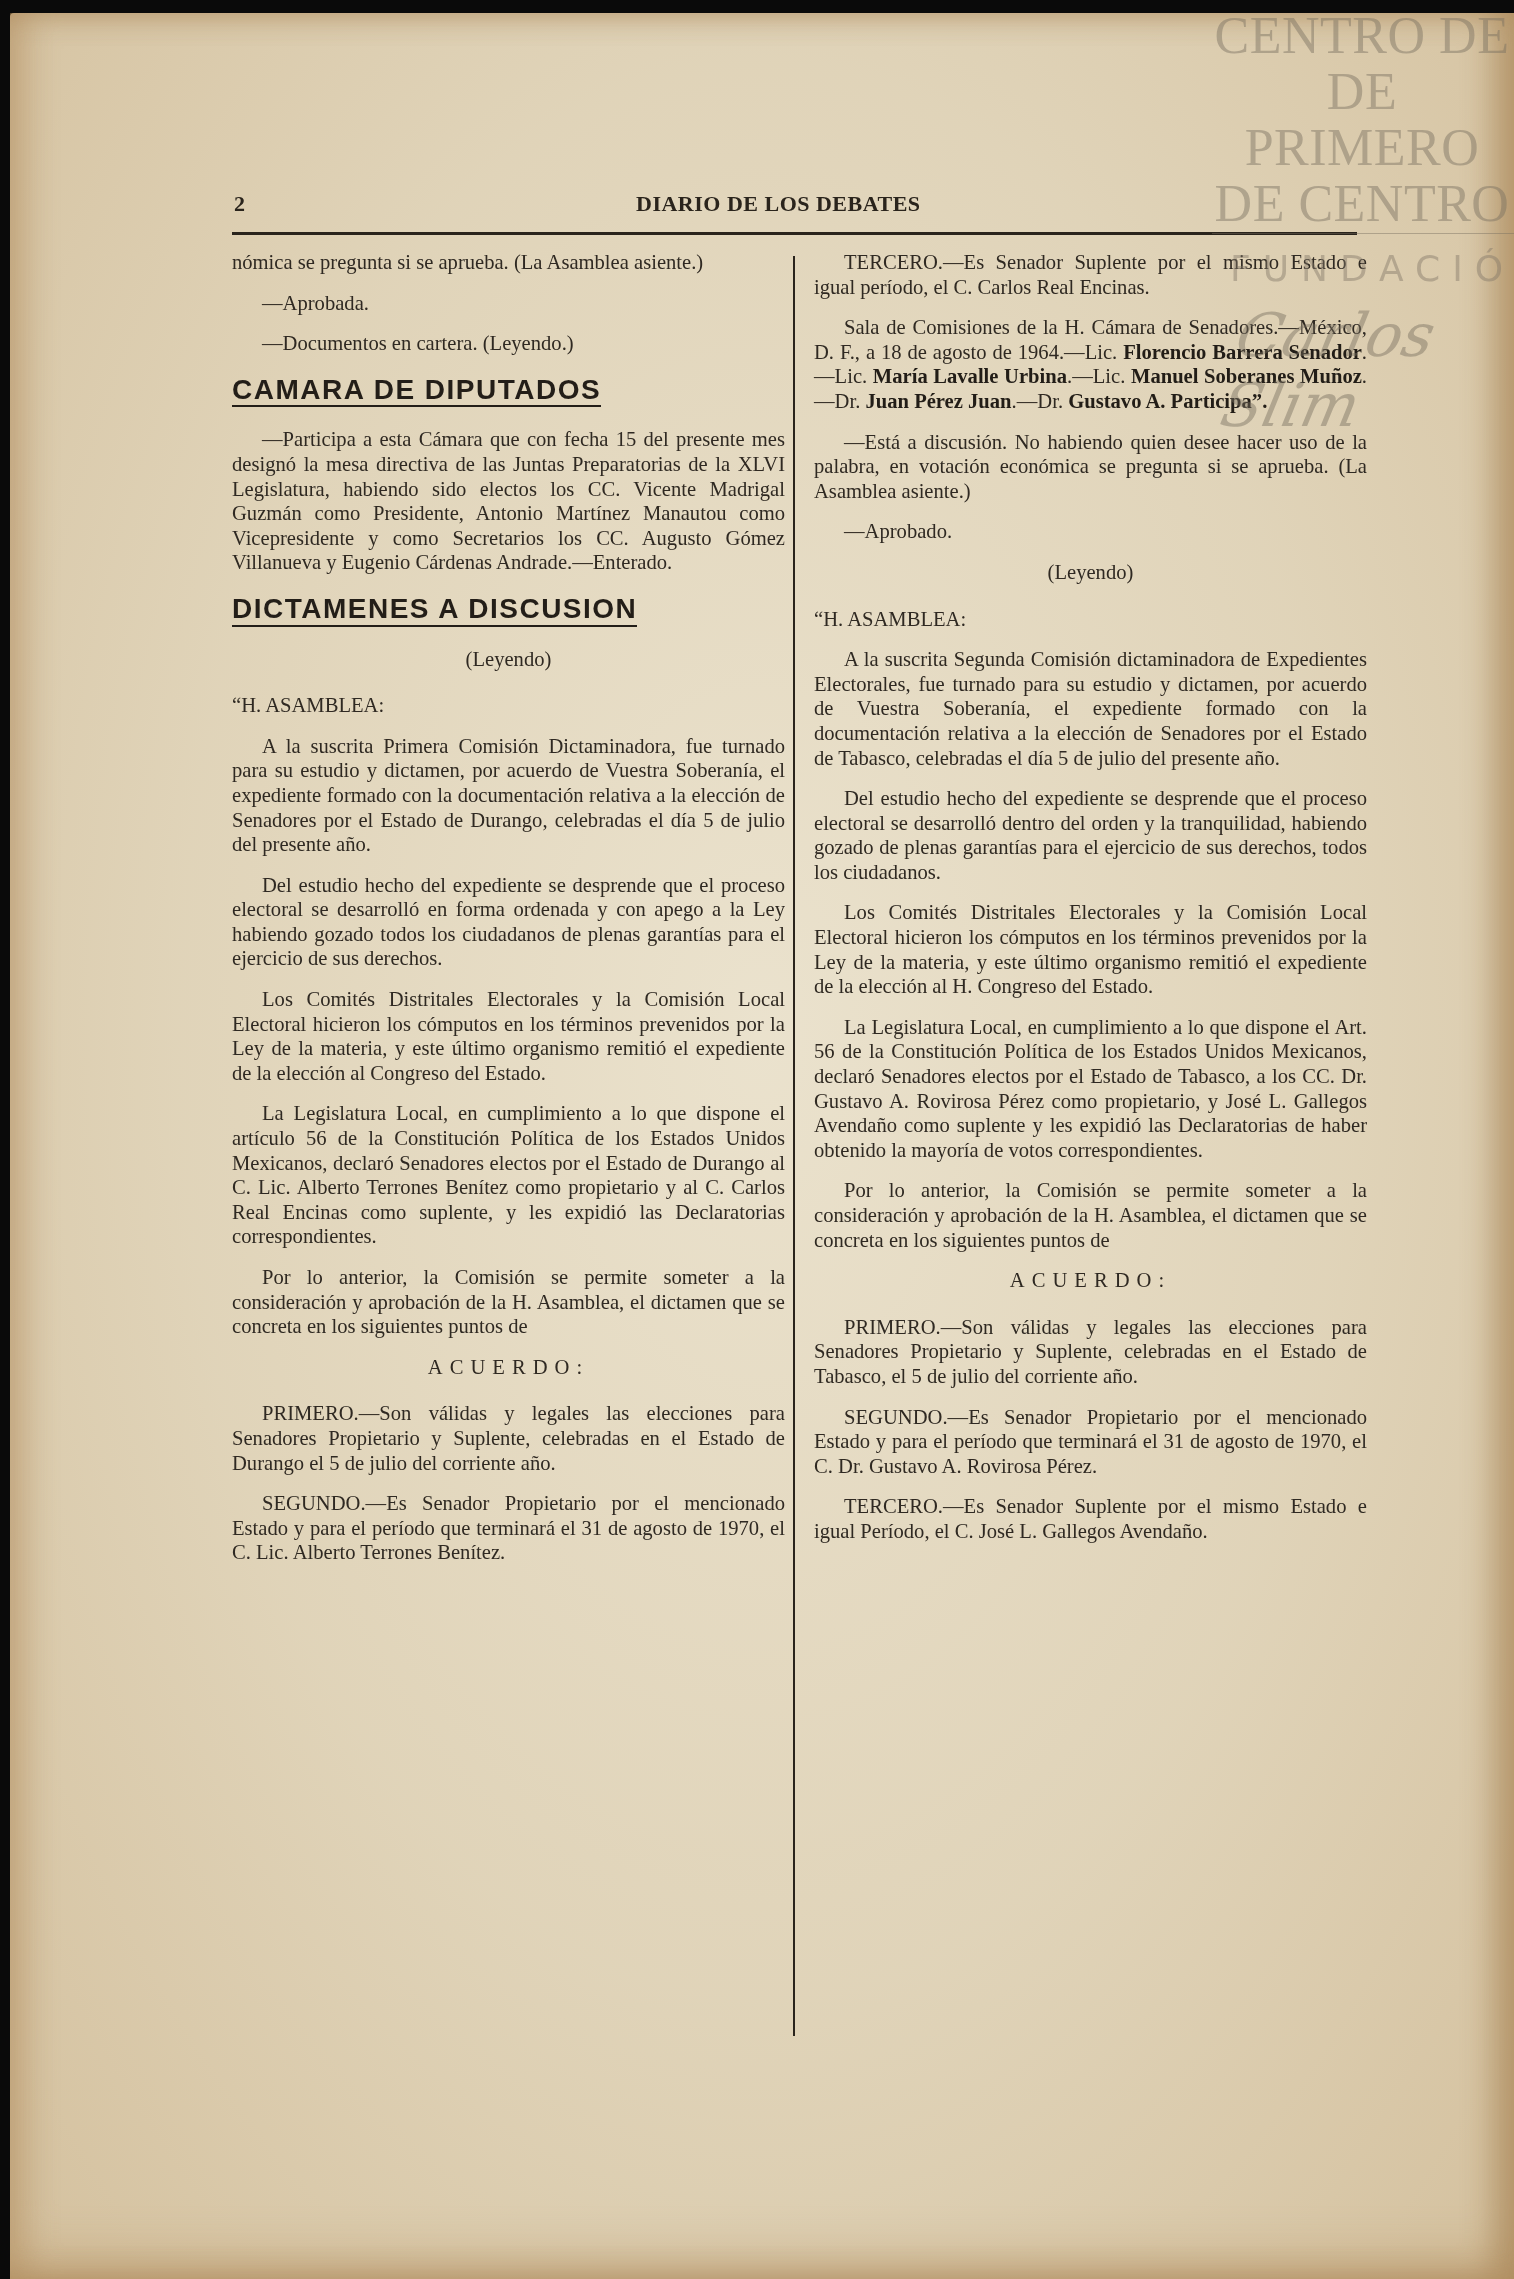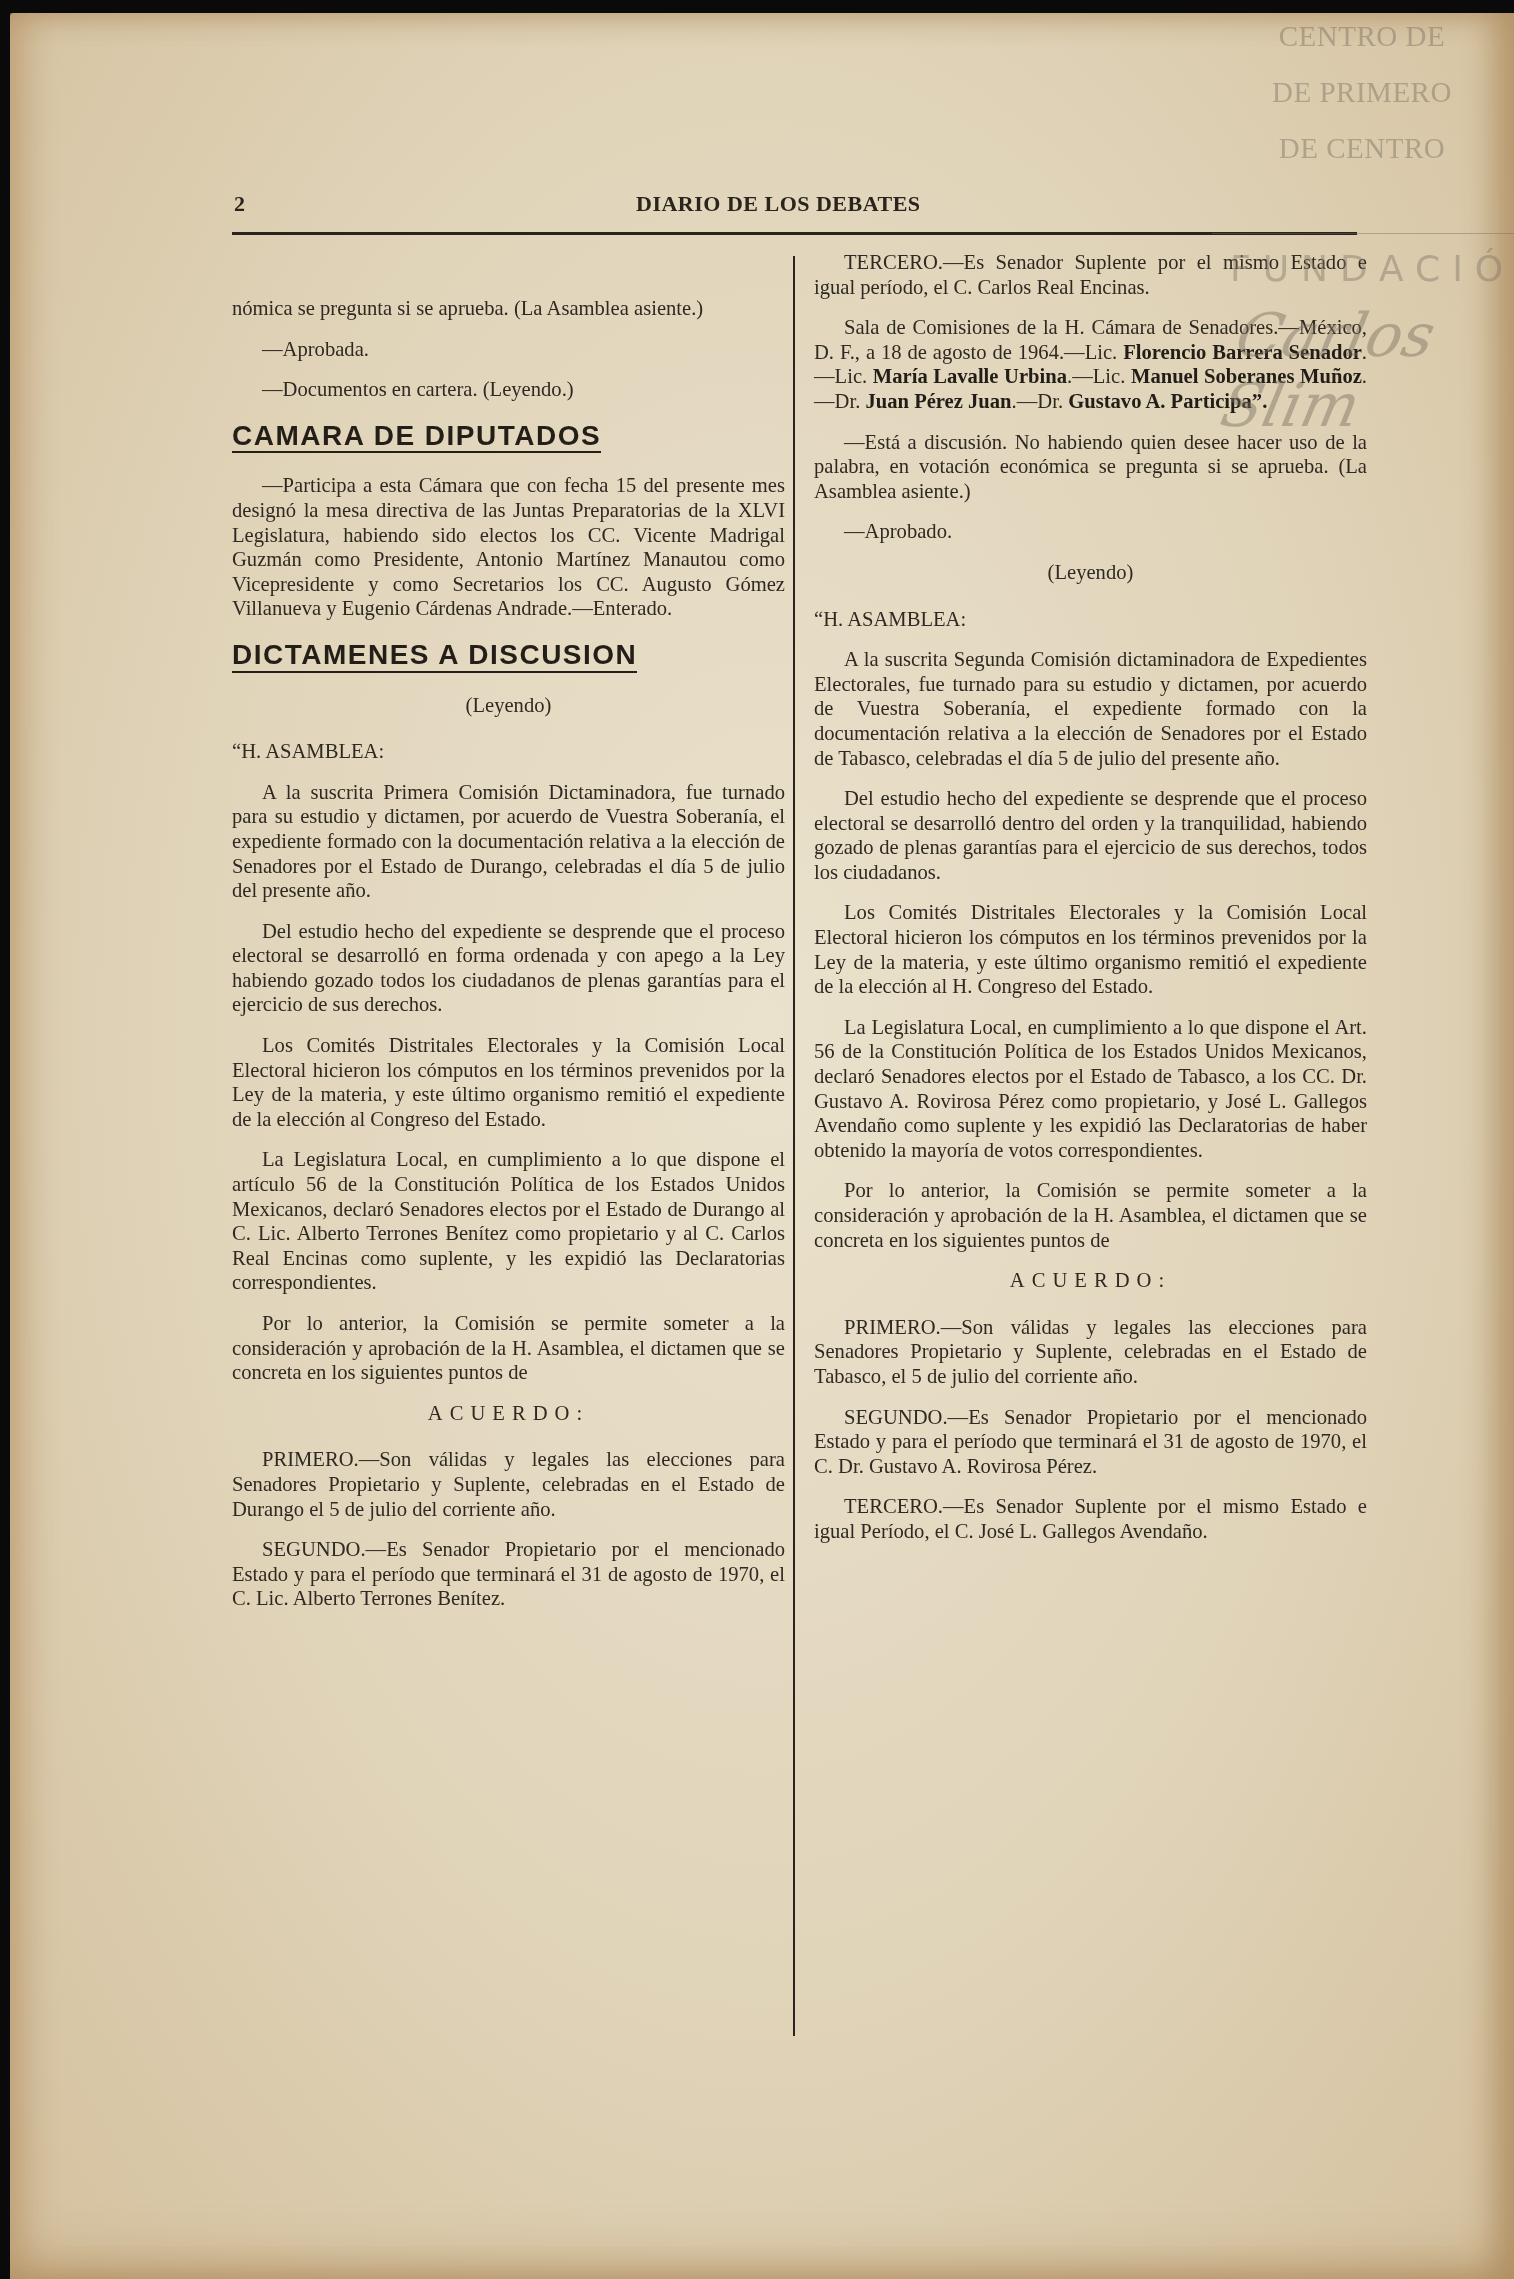--- a/index.html
+++ b/index.html
@@ -31,37 +31,37 @@
   }
   .col-rule {
     position:absolute; left:783px; top:243px; width:0; height:1780px;
     border-left:2px solid #2a241c;
   }
   .col {
     position:absolute; top:237px; width:553px;
     font-size:20.6px; line-height:24.6px; color:#2f2922;
     text-align:justify; hyphens:manual;
   }
-  .col-left { left:222px;margin-top:46px; }
+  .col-left { left:222px; }
   .col-right { left:804px; }
   .p { margin:0 0 16px 0; text-indent:0; }
   .p.ind { text-indent:30px; }
   .center { text-align:center; margin:0 0 22px 0; }
   .spaced { letter-spacing:7px; }
   .section-heading {
     display:inline-block; font-family:"Liberation Sans","DejaVu Sans",sans-serif;
     font-weight:bold; font-size:28px; letter-spacing:1.5px; color:#231e18;
     border-bottom:2.5px solid #231e18; padding-bottom:3px; margin:6px 0 20px 0;
   }
   b { font-weight:bold; color:#221d17; }
   .watermark {
     position:absolute; left:1212px; top:8px; width:300px; color:rgba(120,110,95,0.45);
     font-family:"Liberation Serif","DejaVu Serif",serif; text-align:center;
   }
-  .wm-line { font-size:29px; line-height:56px; letter-spacing:0.5px; }
+  .wm-line { font-size:52px; line-height:56px; letter-spacing:0.5px; }
   .wm-foundation {
     position:absolute; left:1230px; top:248px; font-family:"DejaVu Sans","Liberation Sans",sans-serif;
     font-size:36px; letter-spacing:12px; color:rgba(130,120,105,0.45);
   }
   .wm-signature {
     position:absolute; left:1230px; top:300px; font-family:"DejaVu Serif",serif; font-style:italic;
     font-size:60px; color:rgba(120,110,95,0.45); transform:skewX(-12deg);
   }
   .wm-rule {
     position:absolute; left:1212px; top:233px; width:302px; border-top:1.5px solid rgba(120,110,95,0.45);

